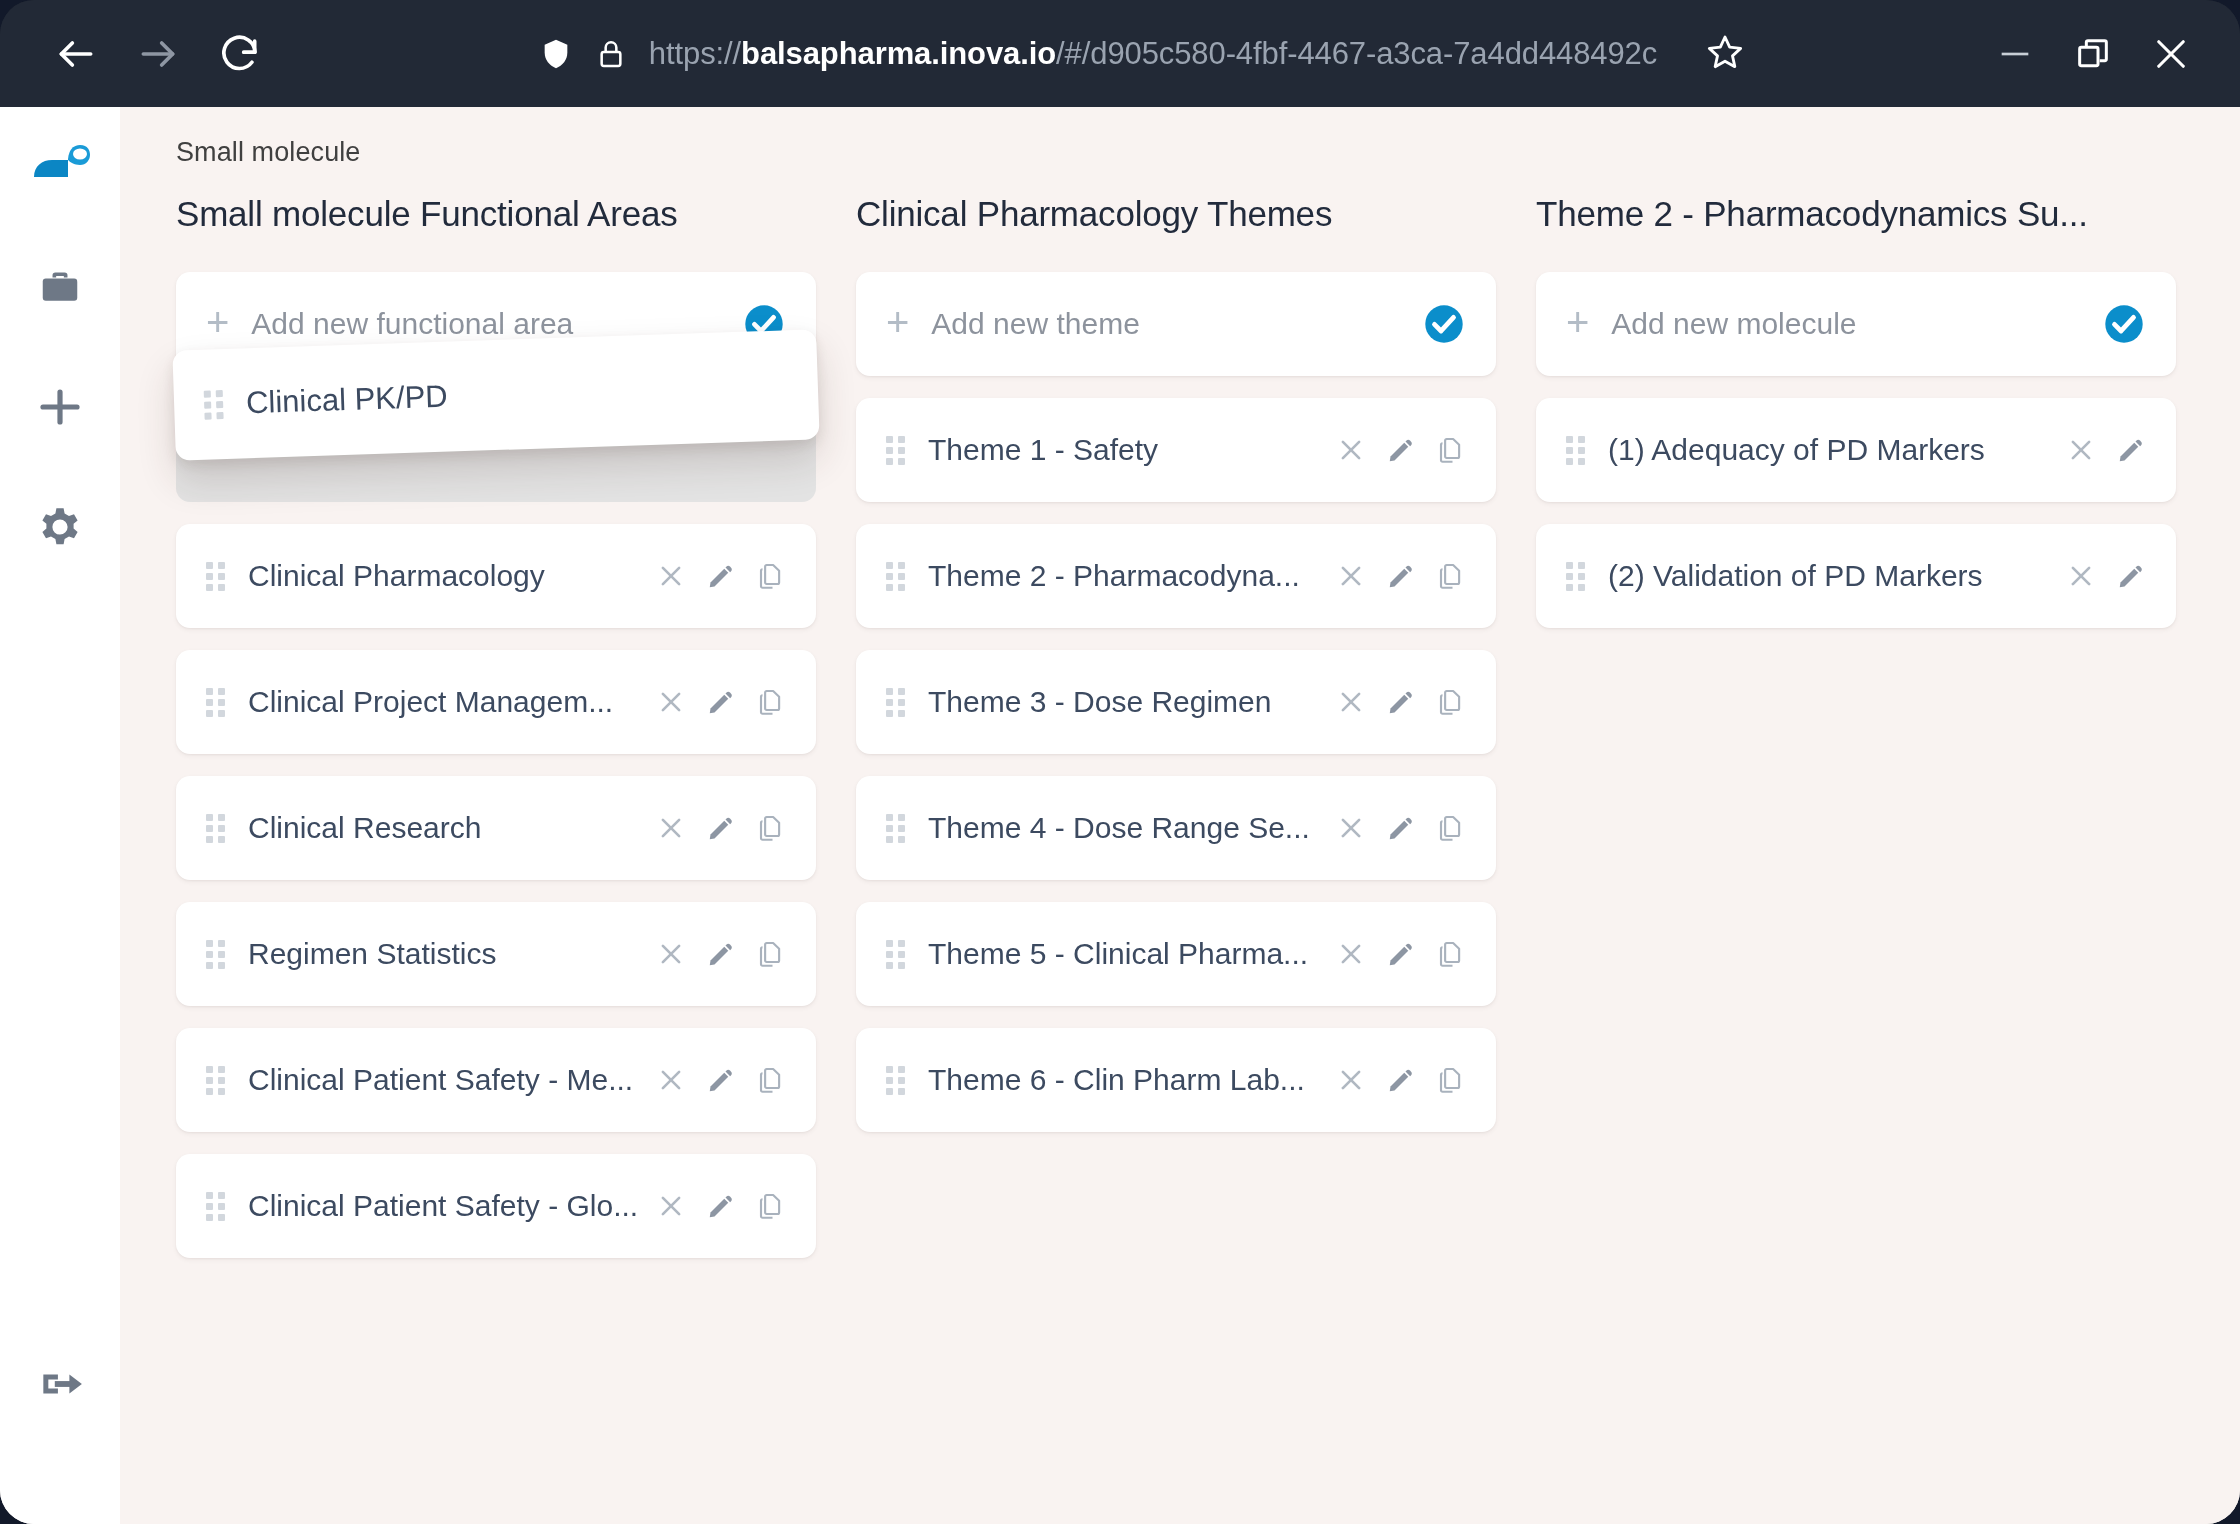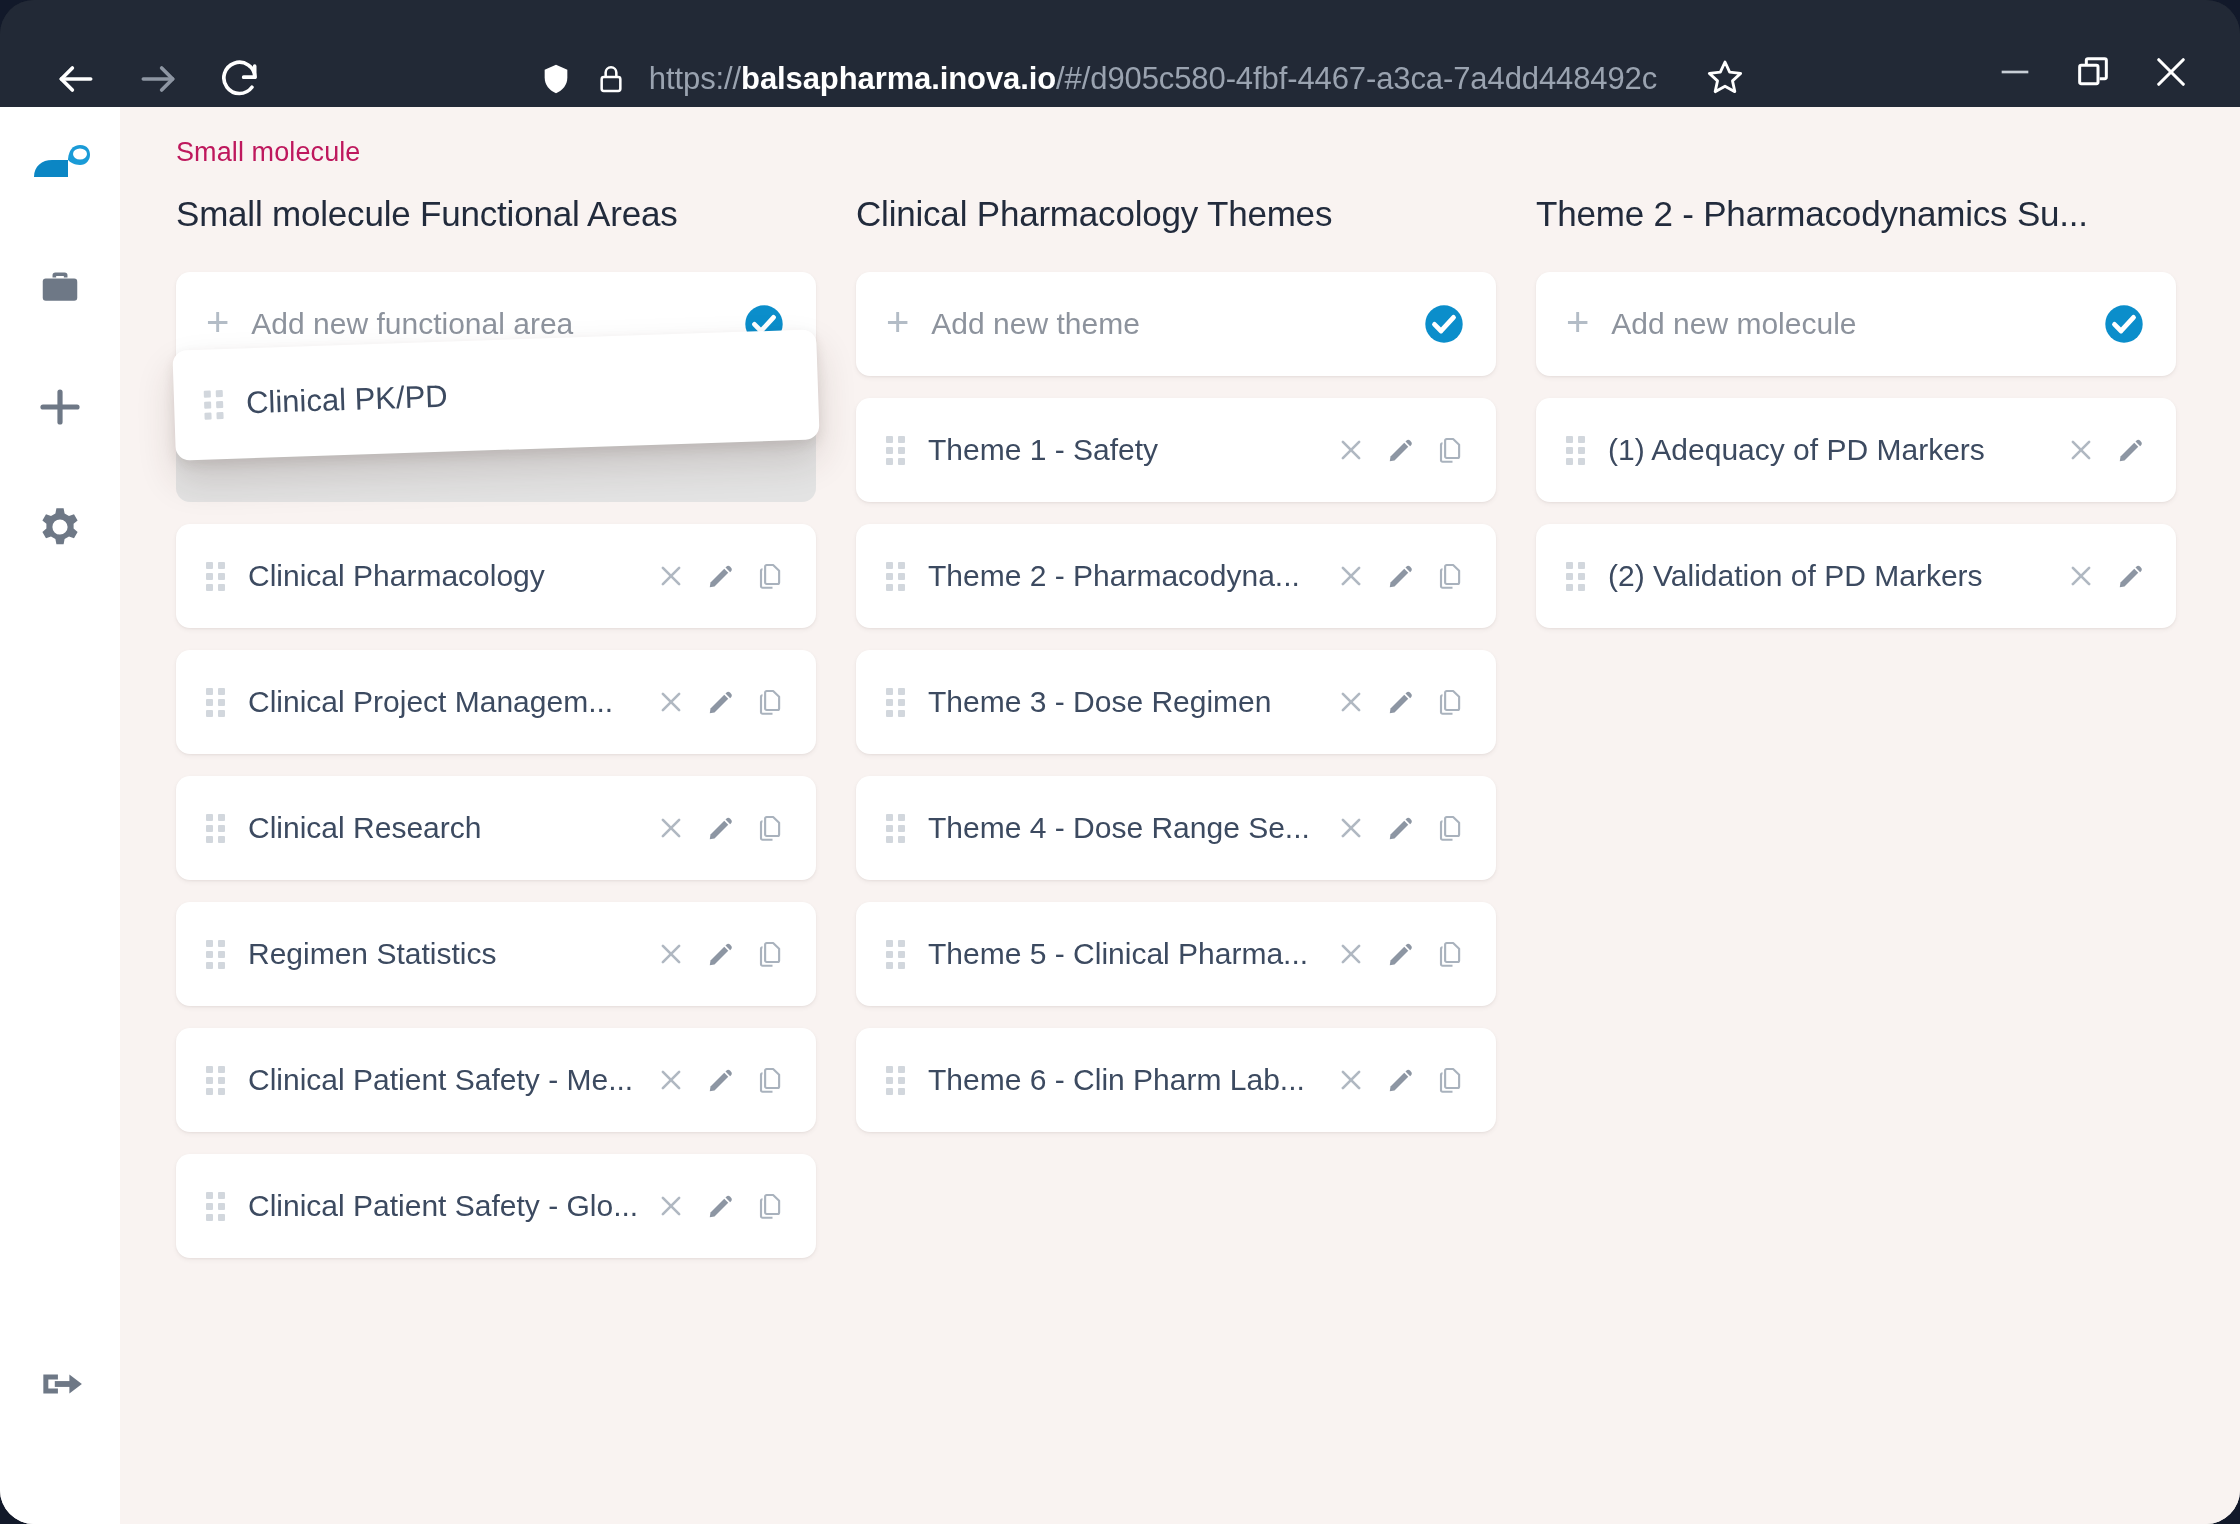--- a/index.html
+++ b/index.html
@@ -13,21 +13,21 @@
     position: absolute; inset: 0;
     background: #1d2430;
     border-radius: 34px;
     overflow: hidden;
   }
 
   
   .chrome {
     position: absolute; top: 0; left: 0; right: 0; height: 107px;
     background: #222936;
-    display: flex; align-items: flex-end;
+    display: flex; align-items: center;
   }
   .nav-btns { display: flex; align-items: center; gap: 26px; padding-left: 48px; }
   .nav-btn {
     width: 56px; height: 56px;
     display: flex; align-items: center; justify-content: center;
     cursor: pointer;
   }
   .nav-btn svg { display: block; }
 
   .omnibox {
@@ -84,21 +84,21 @@
     display: flex; justify-content: center; }
 
   .content {
     flex: 1;
     background: #f9f3f1;
     padding: 30px 0 0 56px;
     position: relative;
     overflow: hidden;
   }
   .breadcrumb {
-    font-size: 27px; color: #be185d; margin-bottom: 26px;
+    font-size: 27px; color: #404040; margin-bottom: 26px;
     letter-spacing: 0.1px;
   }
   .columns { display: flex; gap: 40px; align-items: flex-start; }
   .column { width: 640px; flex: 0 0 640px; position: relative; }
   .col-title {
     font-size: 35px; font-weight: normal; color: #222b3c;
     margin-bottom: 38px; white-space: nowrap;
     overflow: hidden; text-overflow: ellipsis;
     letter-spacing: -0.2px;
   }

